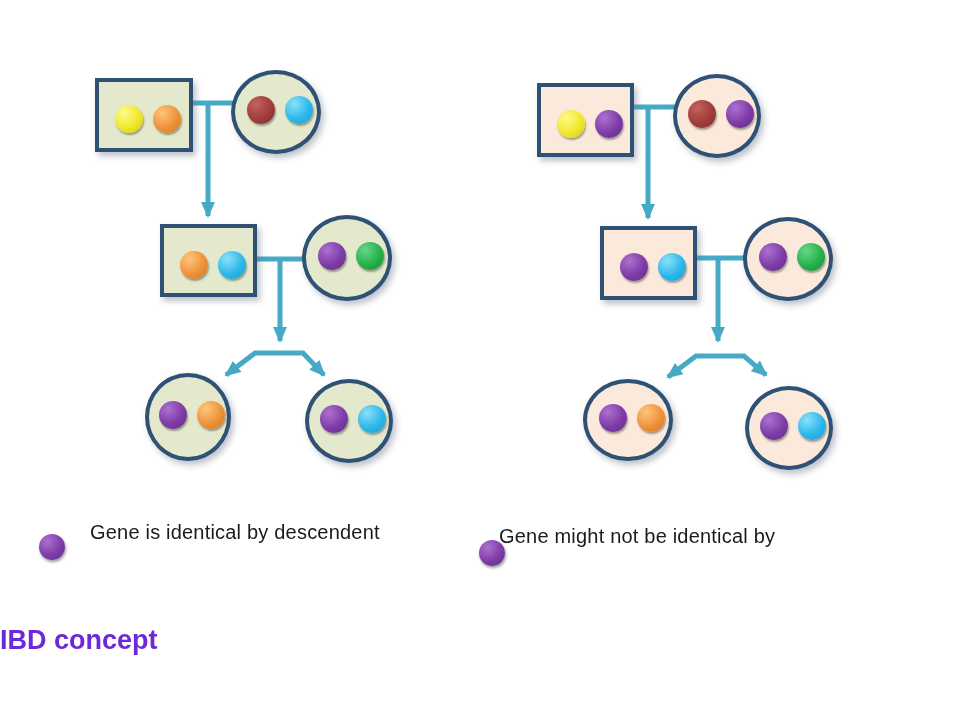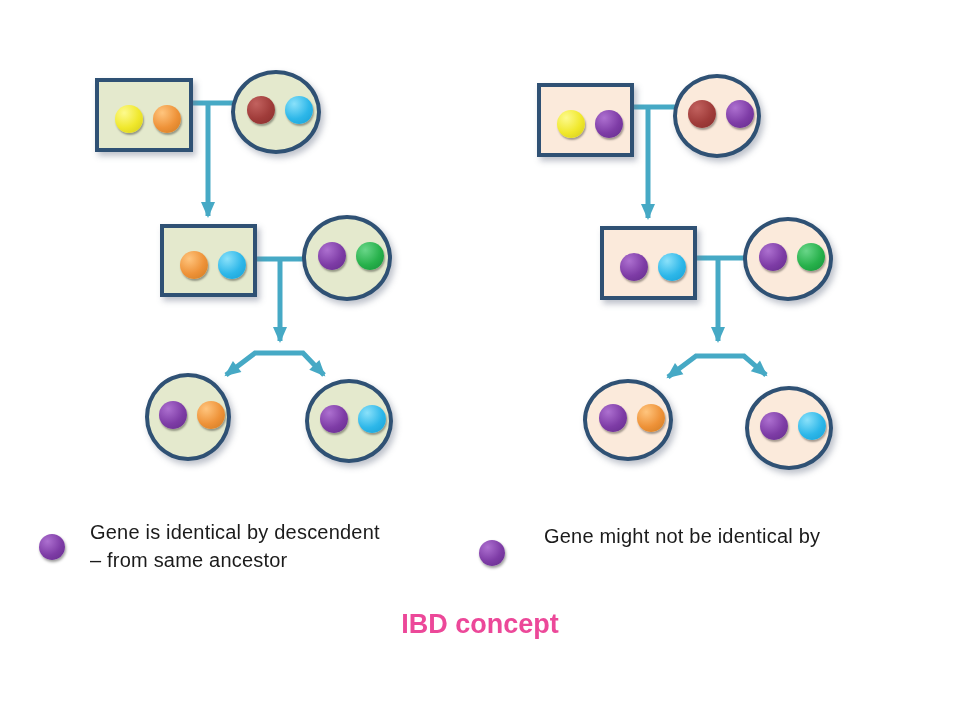--- a/index.html
+++ b/index.html
@@ -21,22 +21,22 @@
   }
   .legend-dot{
     position:absolute;width:26px;height:26px;border-radius:50%;
     box-shadow:1px 2px 3px rgba(0,0,0,0.4);
   }
   .legend-text{
     position:absolute;font-size:20px;line-height:28px;color:#1b1b1b;
     letter-spacing:0.2px;
   }
   .slide-title{
-    position:absolute;left:0;top:609px;width:960px;text-align:center;
-    font-size:27px;font-weight:bold;color:#ec4899;
+    position:absolute;left:0;top:625px;width:960px;text-align:left;
+    font-size:27px;font-weight:bold;color:#6d28d9;
   }
 </style>
 </head>
 <body>
 
 <div class="slide">
 
   <div class="diagram-layer" id="diagram">
       <svg width="960" height="720">
         <defs>
@@ -104,24 +104,23 @@
       <div class="node ellipse" style="left: 745px; top: 386px; width: 88px; height: 84px; background: rgb(251, 234, 219); border-color: rgb(47, 81, 116);">
         <div class="dot" style="background: radial-gradient(circle at 33% 28%, rgb(173, 112, 208), rgb(126, 60, 166) 55%, rgb(99, 44, 138)); left: 11px; top: 22px;"></div>
         <div class="dot" style="background: radial-gradient(circle at 33% 28%, rgb(138, 225, 250), rgb(45, 183, 233) 55%, rgb(22, 159, 212)); left: 49px; top: 22px;"></div>
       </div>
     </div>
 
   <div>
     <span class="legend-dot" id="legend-dot-0" style="left: 39px; top: 534px; background: radial-gradient(circle at 33% 28%, rgb(173, 112, 208), rgb(126, 60, 166) 55%, rgb(99, 44, 138));"></span>
     <div class="legend-text" style="left:90px;top:518px;width:330px">
       <div>Gene is identical by descendent</div>
-      <div>– from same ancestor</div>
     </div>
 
     <span class="legend-dot" id="legend-dot-1" style="left: 479px; top: 540px; background: radial-gradient(circle at 33% 28%, rgb(173, 112, 208), rgb(126, 60, 166) 55%, rgb(99, 44, 138));"></span>
-    <div class="legend-text" style="left:544px;top:522px;width:330px">
+    <div class="legend-text" style="left:499px;top:522px;width:330px">
       <div>Gene might not be identical by</div>
     </div>
   </div>
 
   <div class="slide-title">IBD concept</div>
 
 </div>
 
 </body></html>

